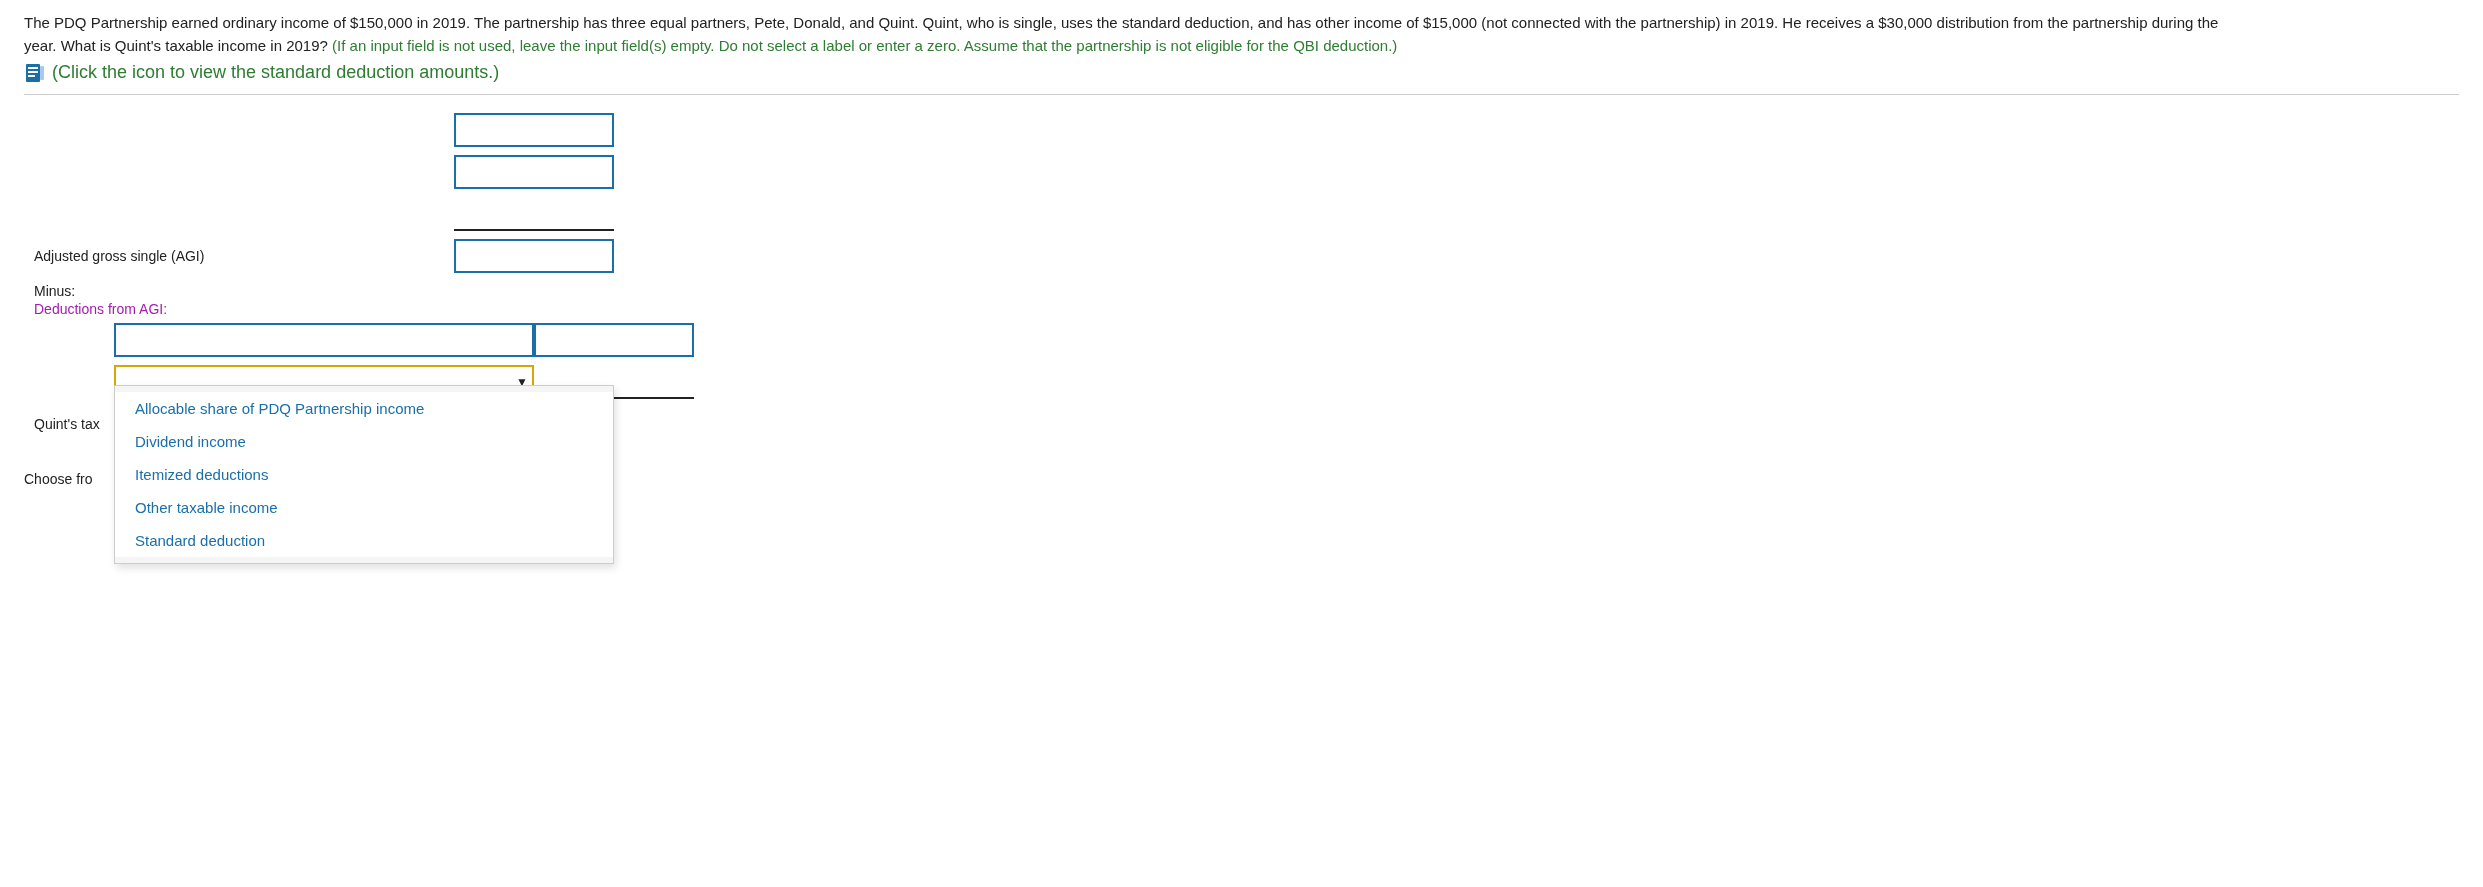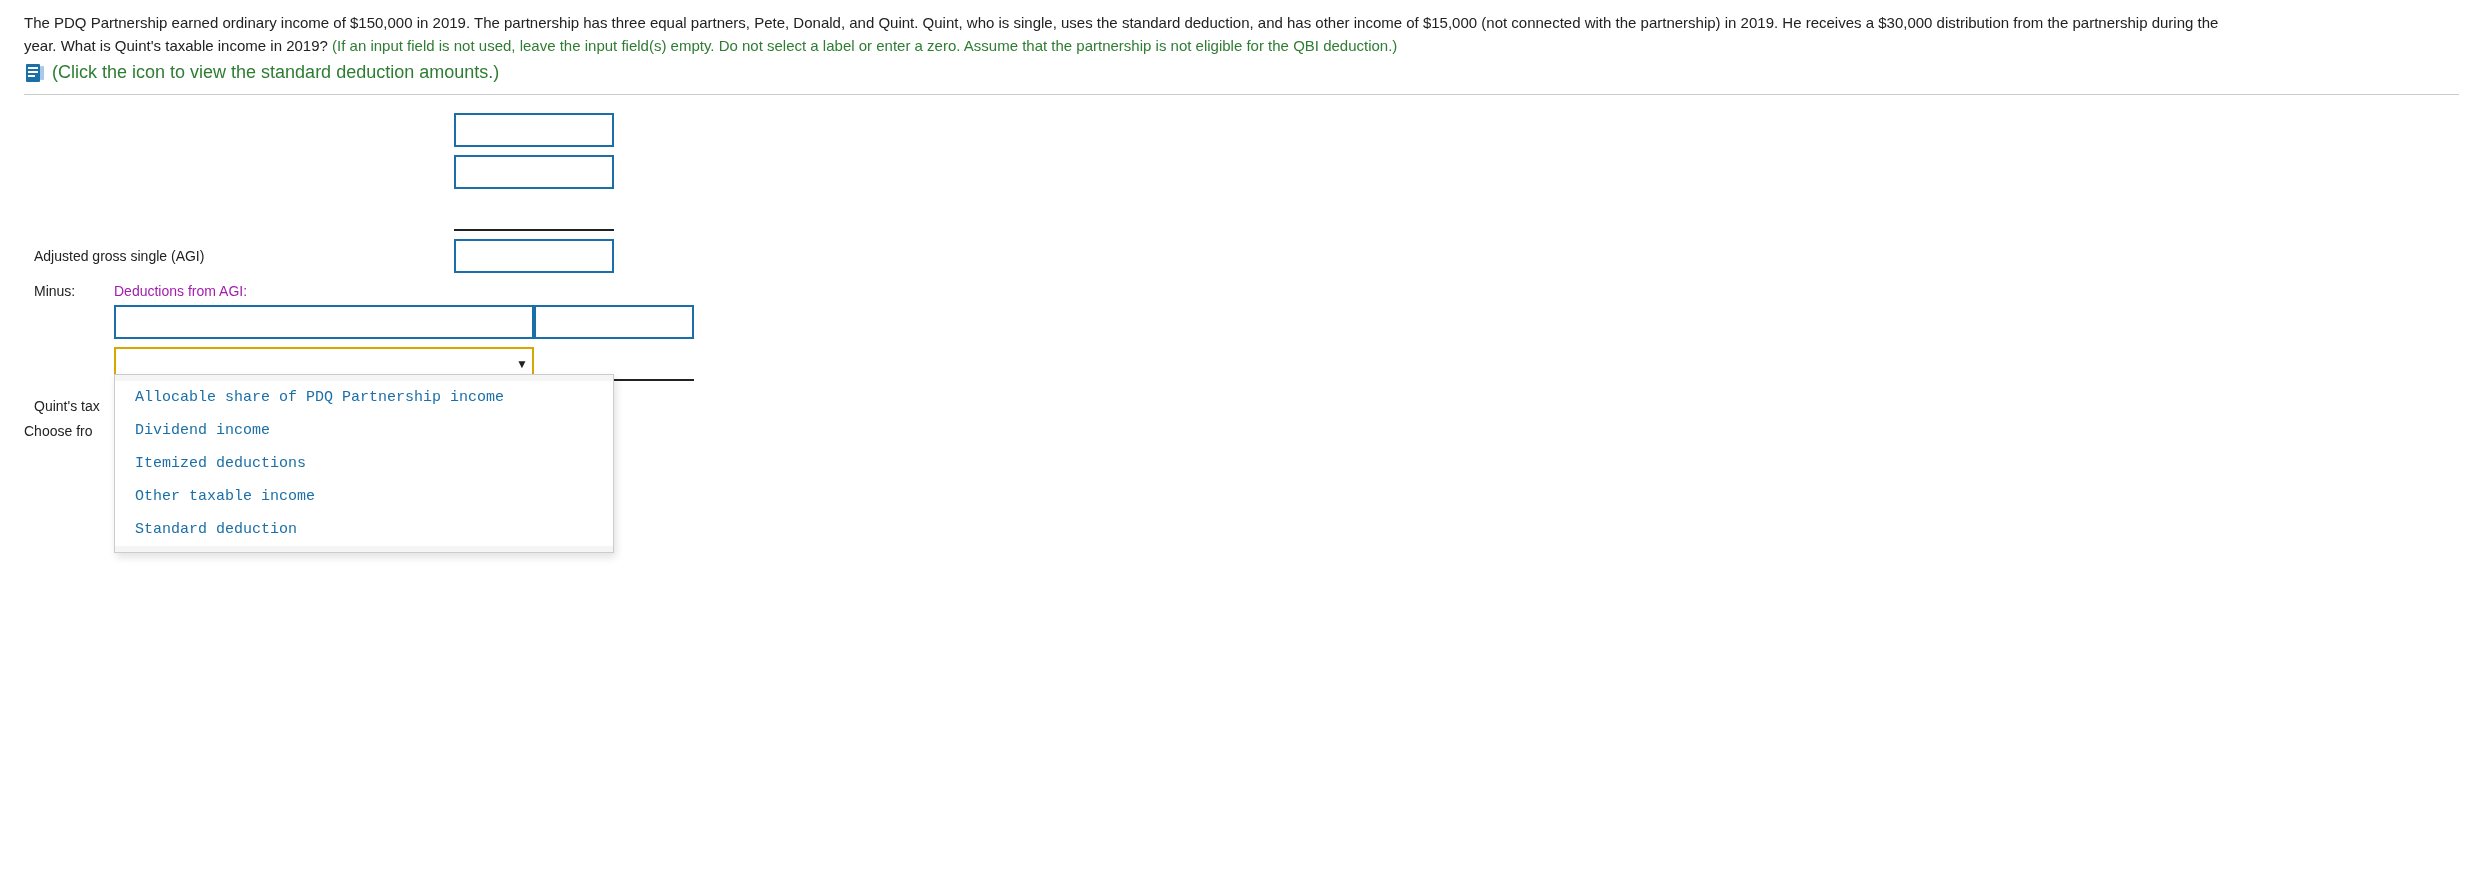--- a/index.html
+++ b/index.html
@@ -102,20 +102,21 @@
       width: 420px;
       min-width: 420px;
       font-size: 14px;
       color: #222;
     }
 
     .minus-deductions-row {
       display: flex;
       align-items: flex-start;
       gap: 0;
+      flex-direction: column;
     }
 
     .minus-label {
       width: 80px;
       font-size: 14px;
       color: #222;
       padding-top: 2px;
     }
 
     .deductions-label {
@@ -177,43 +178,43 @@
     }
 
     .quints-label {
       font-size: 14px;
       color: #222;
     }
 
     
     .dropdown-menu {
       position: absolute;
-      top: 27px;
+      top: 20px;
       left: 0;
       width: 500px;
       background: #f5f5f5;
       border: 1px solid #ccc;
       z-index: 100;
       padding: 6px 0;
       box-shadow: 2px 4px 8px rgba(0,0,0,0.12);
-      font-family: Liberation Mono, monospace;
     }
 
     .dropdown-item {
       padding: 8px 20px;
       font-size: 15px;
       color: #1a6fa8;
       cursor: pointer;
       background: #fff;
     }
 
     
     .bottom-row {
       display: flex;
       align-items: center;
+      margin-top: 30px;
       gap: 4px;
       font-size: 14px;
       color: #222;
       text-align: right;
     }
 
     .choose-from-label {
       font-size: 14px;
       color: #222;
     }

